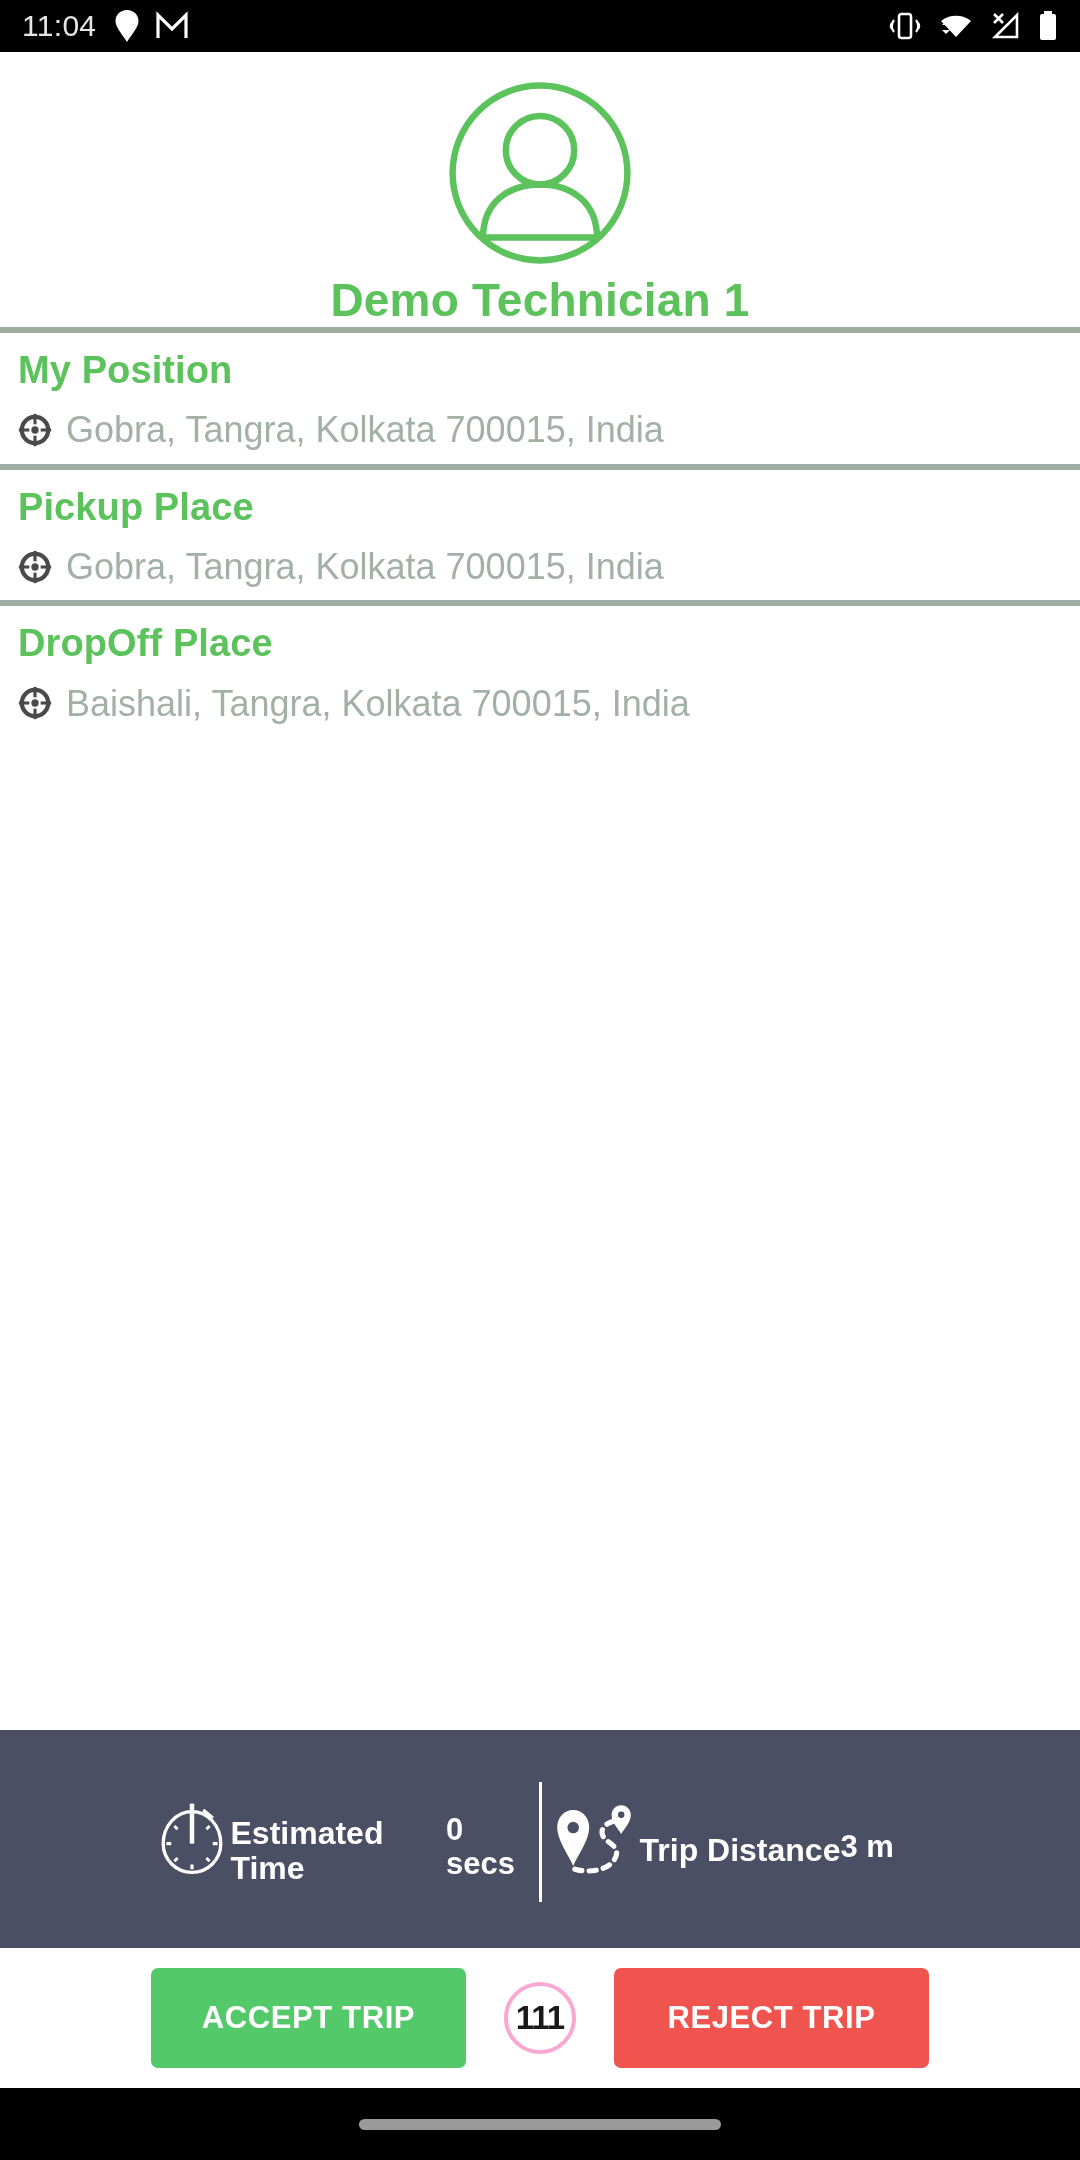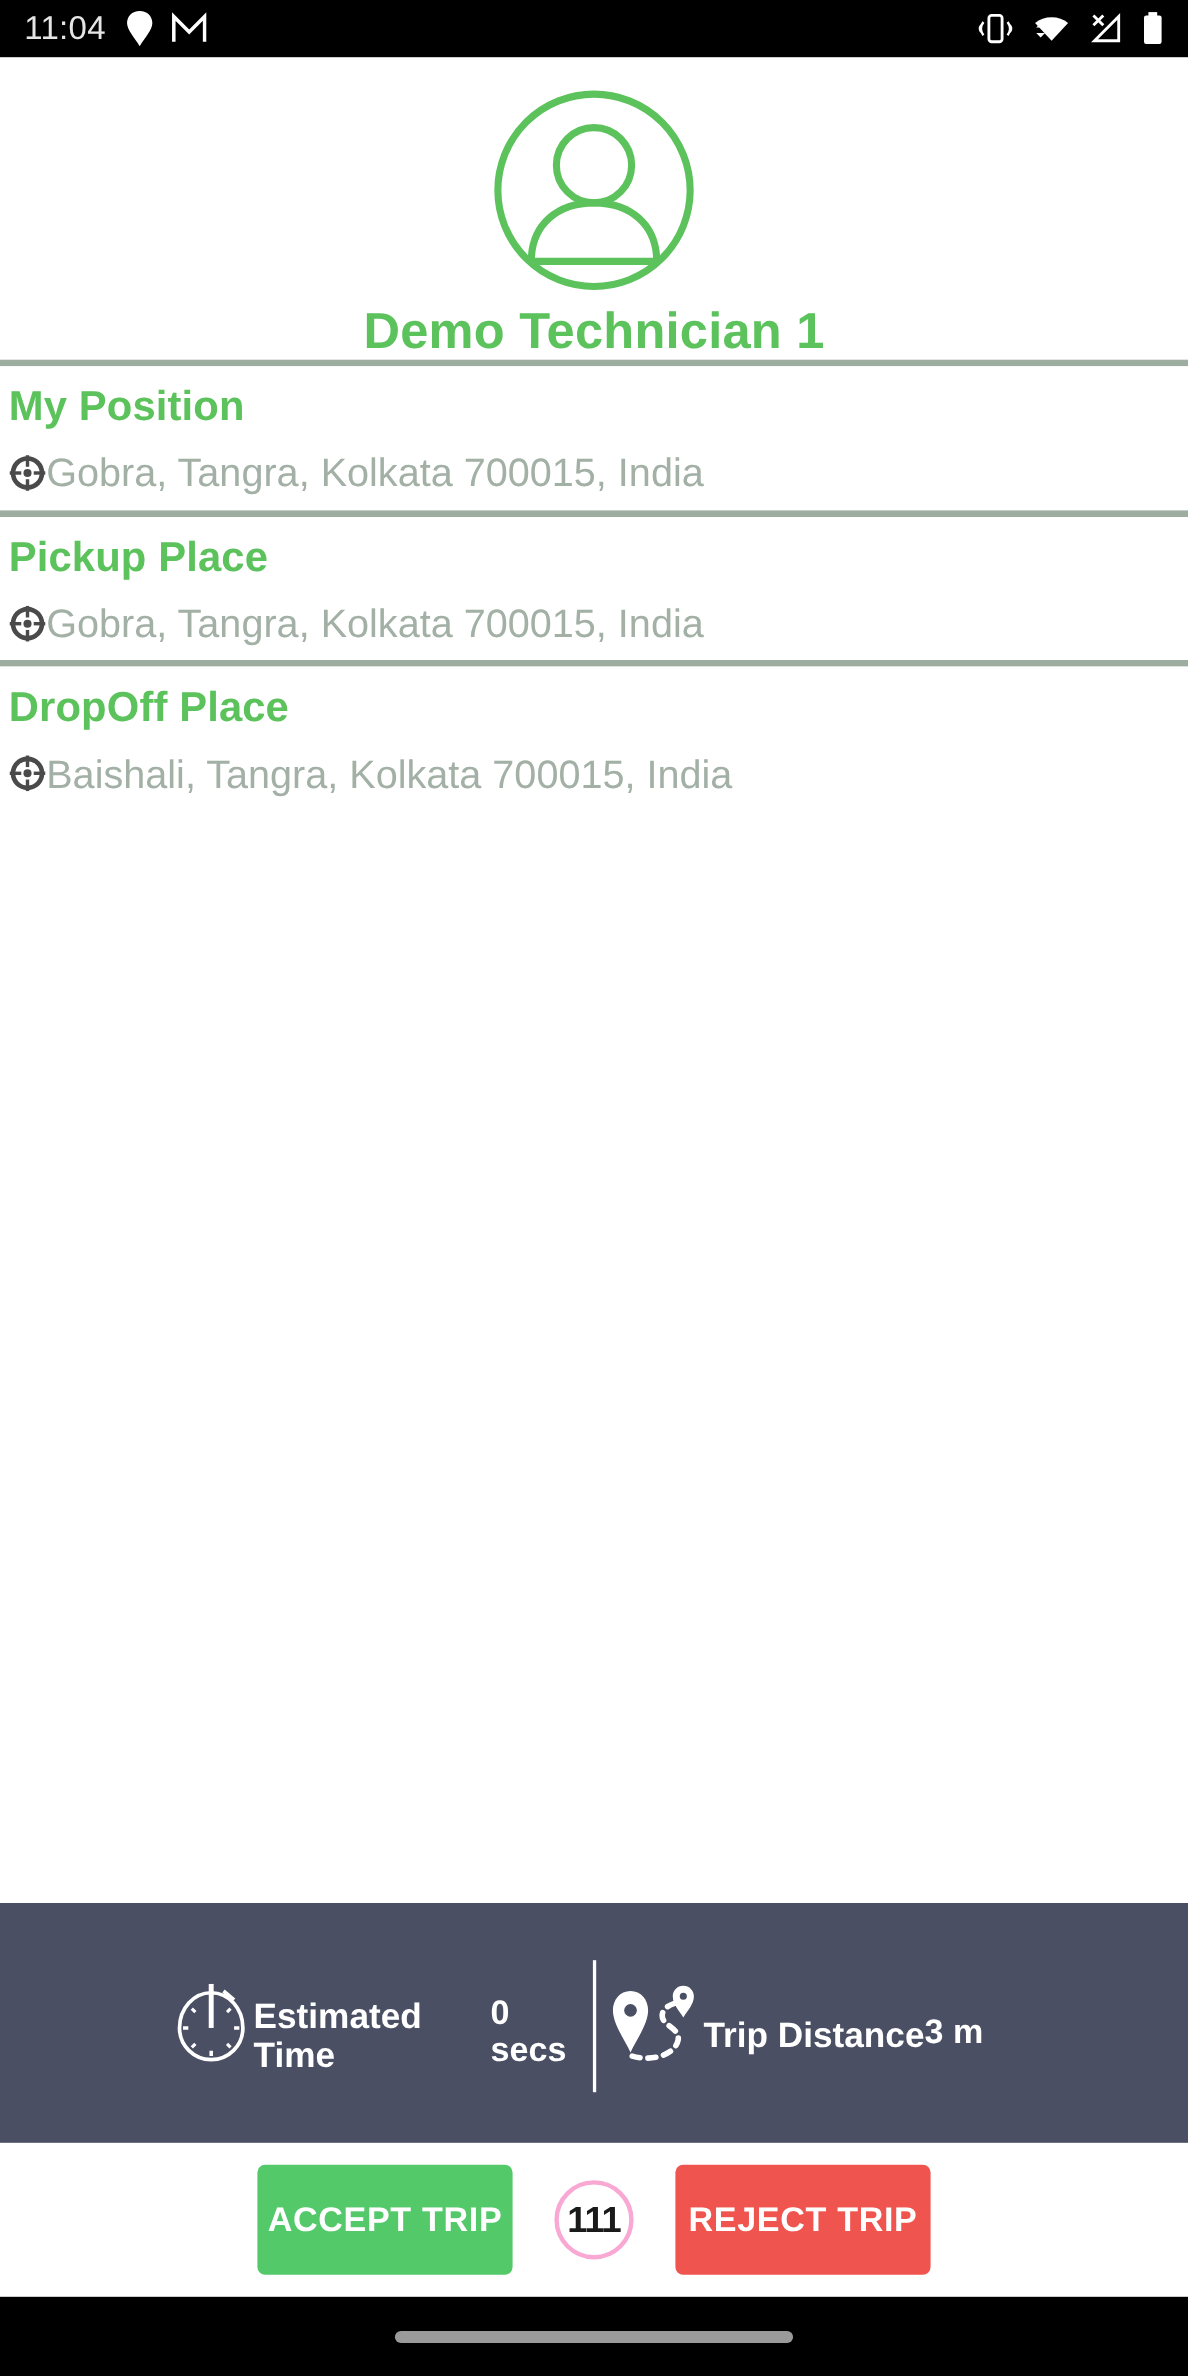--- a/index.html
+++ b/index.html
@@ -43,26 +43,26 @@
     margin-top:6px;
     font-size:46px; font-weight:bold;
     color:#5cc25c; letter-spacing:0.2px;
     line-height:1.15;
   }
 
   
   .divider { height:6px; background:#9dada0; width:100%; flex:0 0 6px; }
 
   
-  .info-section { padding:14px 22px 12px 8px; background:#ffffff; }
+  .info-section { padding:14px 22px 12px 18px; background:#ffffff; }
   .section-title {
     font-size:38px; font-weight:bold; color:#5cc25c;
     letter-spacing:0.1px; line-height:1.25;
   }
-  .addr-row { display:flex; align-items:center; margin-top:14px; gap:0; }
+  .addr-row { display:flex; align-items:center; margin-top:14px; gap:14px; }
   .crosshair-icon { width:34px; height:34px; flex:0 0 34px; display:block; }
   .addr-text {
     font-size:36px; color:#a3b0a6; line-height:1.2;
     white-space:nowrap;
   }
 
   
   .filler { flex:1 1 auto; background:#ffffff; }
 
   
@@ -86,21 +86,21 @@
   .stat-sep { width:3px; height:120px; background:#ffffff; margin:0 6px; align-self:center; }
 
   
   .action-bar {
     flex:0 0 140px;
     background:#ffffff;
     display:flex; align-items:center; justify-content:center;
     gap:0;
   }
   .trip-btn {
-    width:232px; height:100px;
+    width:315px; height:100px;
     border:none; border-radius:7px;
     color:#ffffff; font-size:31px; font-weight:bold;
     letter-spacing:0.6px;
     font-family:"Liberation Sans", sans-serif;
     cursor:pointer;
     display:flex; align-items:center; justify-content:center;
   }
   .accept-btn { background:#54c96a; }
   .reject-btn { background:#f0544f; }
   .countdown {

